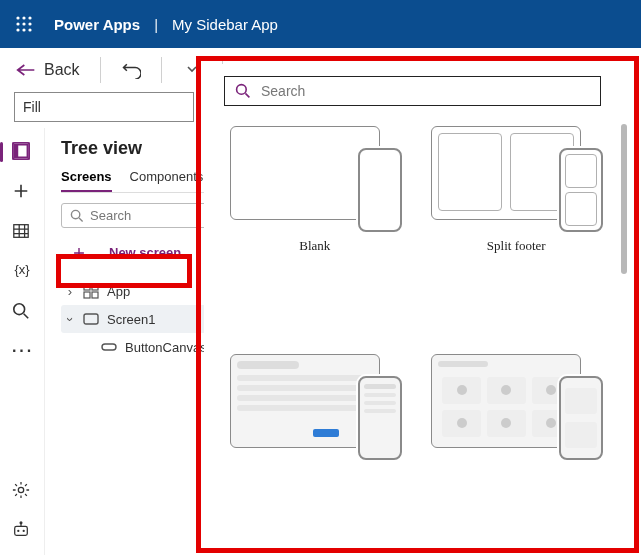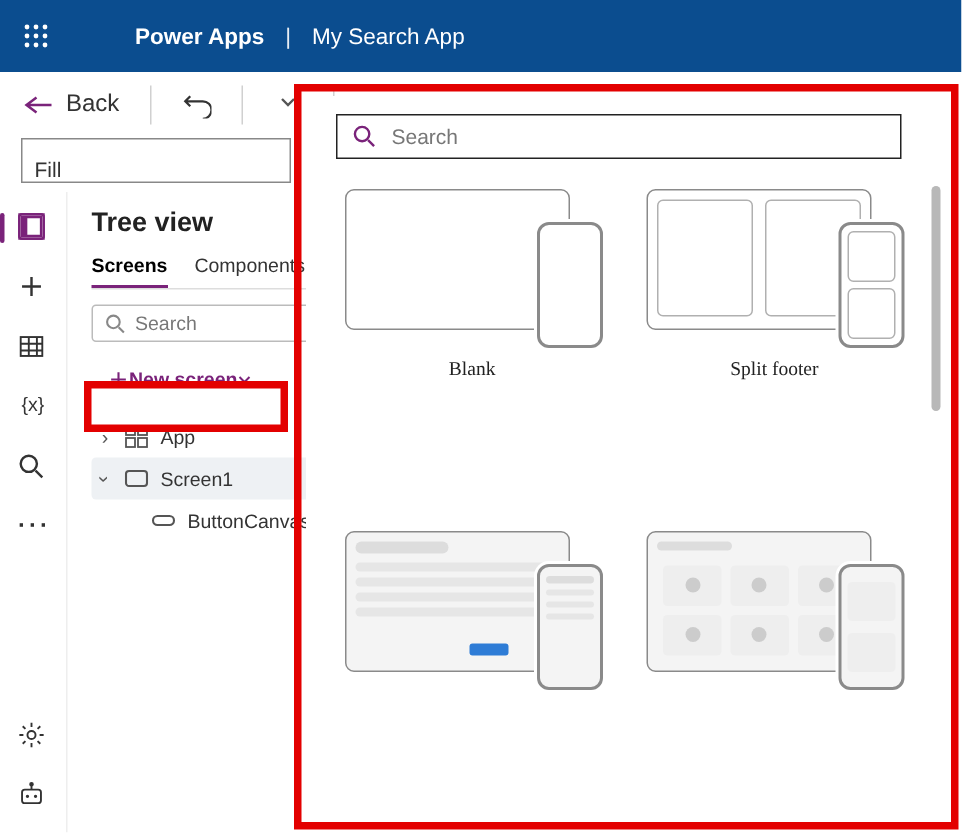--- a/index.html
+++ b/index.html
@@ -2,55 +2,55 @@
 <html><head>
 <meta charset="utf-8">
 <style>
   * { box-sizing: border-box; margin: 0; padding: 0; font-family: "Segoe UI", Arial, sans-serif; }
   body { width: 641px; height: 555px; overflow: hidden; background: #fff; position: relative; }
 
   
   .topbar { height: 48px; background: #0b4d8f; color: #fff; display: flex; align-items: center; padding: 0 8px; gap: 14px; font-size: 15px; }
   .waffle { width: 32px; height: 32px; display: flex; align-items: center; justify-content: center; }
   .waffle svg { fill: #fff; }
-  .topbar .product { font-weight: 600; margin-left: 36px; }
+  .topbar .product { font-weight: 600; }
   .topbar .sep { opacity: .9; }
   .topbar .apptitle { font-weight: 400; }
 
   
   .cmdrow { height: 44px; display: flex; align-items: center; gap: 20px; padding: 0 16px; border-bottom: 0px solid #eee; }
   .back { display: flex; align-items: center; gap: 8px; color: #333; cursor: pointer; }
   .back svg { stroke: #7a237a; }
   .vdivider { width:1px; height:26px; background:#d0d0d0; }
   .undo { color:#333; display:flex; align-items:center; cursor:pointer; }
   .undo svg { stroke:#333; fill:none; }
   .chev { color:#555; cursor:pointer; padding:4px; }
 
   
   .formularow { height: 36px; display:flex; align-items:stretch; border-top:0; padding:0 14px 6px 14px; }
-  .propbox { flex:0 0 180px; border:1px solid #888; display:flex; align-items:flex-end; padding:0 8px; font-size:14px; color:#333; background:#fff; }
+  .propbox { flex:0 0 180px; border:1px solid #888; display:flex; align-items:center; padding:0 8px; font-size:14px; color:#333; background:#fff; }
 
   
   .main { display:flex; height: calc(555px - 48px - 44px - 36px); }
 
   
   .rail { width:44px; border-right:0; display:flex; flex-direction:column; align-items:center; gap:20px; padding-top:14px; position:relative; }
   .rail .railicon { width:20px; height:20px; color:#333; cursor:pointer; }
   .rail .active { color:#7a237a; }
   .rail .activebar { position:absolute; left:0; top:14px; width:3px; height:20px; background:#7a237a; border-radius:2px; }
   .rail .bottom { margin-top:auto; display:flex; flex-direction:column; gap:20px; padding-bottom:14px; align-items:center; }
 
   
   .treeview { flex:1; padding:10px 16px 0 16px; border-left:1px solid #eee;}
   .treeview h2 { font-size:18px; font-weight:600; color:#222; margin-bottom:10px; }
   .tabs { display:flex; gap:18px; border-bottom:1px solid #ddd; margin-bottom:10px; }
   .tab { font-size:13px; padding-bottom:6px; color:#333; cursor:pointer; }
   .tab.sel { color:#000000; font-weight:600; border-bottom:2px solid #7a237a; }
   .tvsearch { display:flex; align-items:center; gap:6px; border:1px solid #bbb; border-radius:3px; padding:4px 8px; color:#777; font-size:13px; margin-bottom:10px; }
-  .newscreen { display:inline-flex; align-items:center; gap:0; color:#7a237a; font-size:13px; font-weight:600; padding:6px 10px; border:1px solid transparent; cursor:pointer; margin-bottom:10px; }
+  .newscreen { display:inline-flex; align-items:center; gap:23px; color:#7a237a; font-size:13px; font-weight:600; padding:6px 10px; border:1px solid transparent; cursor:pointer; margin-bottom:10px; }
   .treelist { font-size:13px; color:#333; }
   .treerow { display:flex; align-items:center; gap:8px; padding:6px 4px; border-radius:3px; }
   .treerow.selected { background:#eef1f4; }
   .treerow .caret { width:10px; text-align:center; color:#555; }
   .treerow .micon { width:16px; height:16px; }
   .treerow.child { padding-left:40px; }
 
   
   .redbox { position:absolute; border:5px solid #e30000; pointer-events:none; z-index:50; }
   .redbox.big { left:196px; top:56px; right:2px; bottom:2px; }
@@ -87,21 +87,21 @@
         <circle cx="2" cy="8" r="1.6"></circle>
         <circle cx="8" cy="8" r="1.6"></circle>
         <circle cx="14" cy="8" r="1.6"></circle>
         <circle cx="2" cy="14" r="1.6"></circle>
         <circle cx="8" cy="14" r="1.6"></circle>
         <circle cx="14" cy="14" r="1.6"></circle>
       </svg>
   </div>
   <span class="product">Power Apps</span>
   <span class="sep">|</span>
-  <span class="apptitle">My Search App</span>
+  <span class="apptitle">My Sidebar App</span>
 </div>
 
 <div class="cmdrow">
   <div class="back">
     <svg width="20" height="16" viewBox="0 0 24 16" fill="none" stroke-width="2">
         <path d="M10 2 L2 8 L10 14 M2 8 H22"></path>
       </svg>
     <span>Back</span>
   </div>
   <div class="vdivider"></div>

